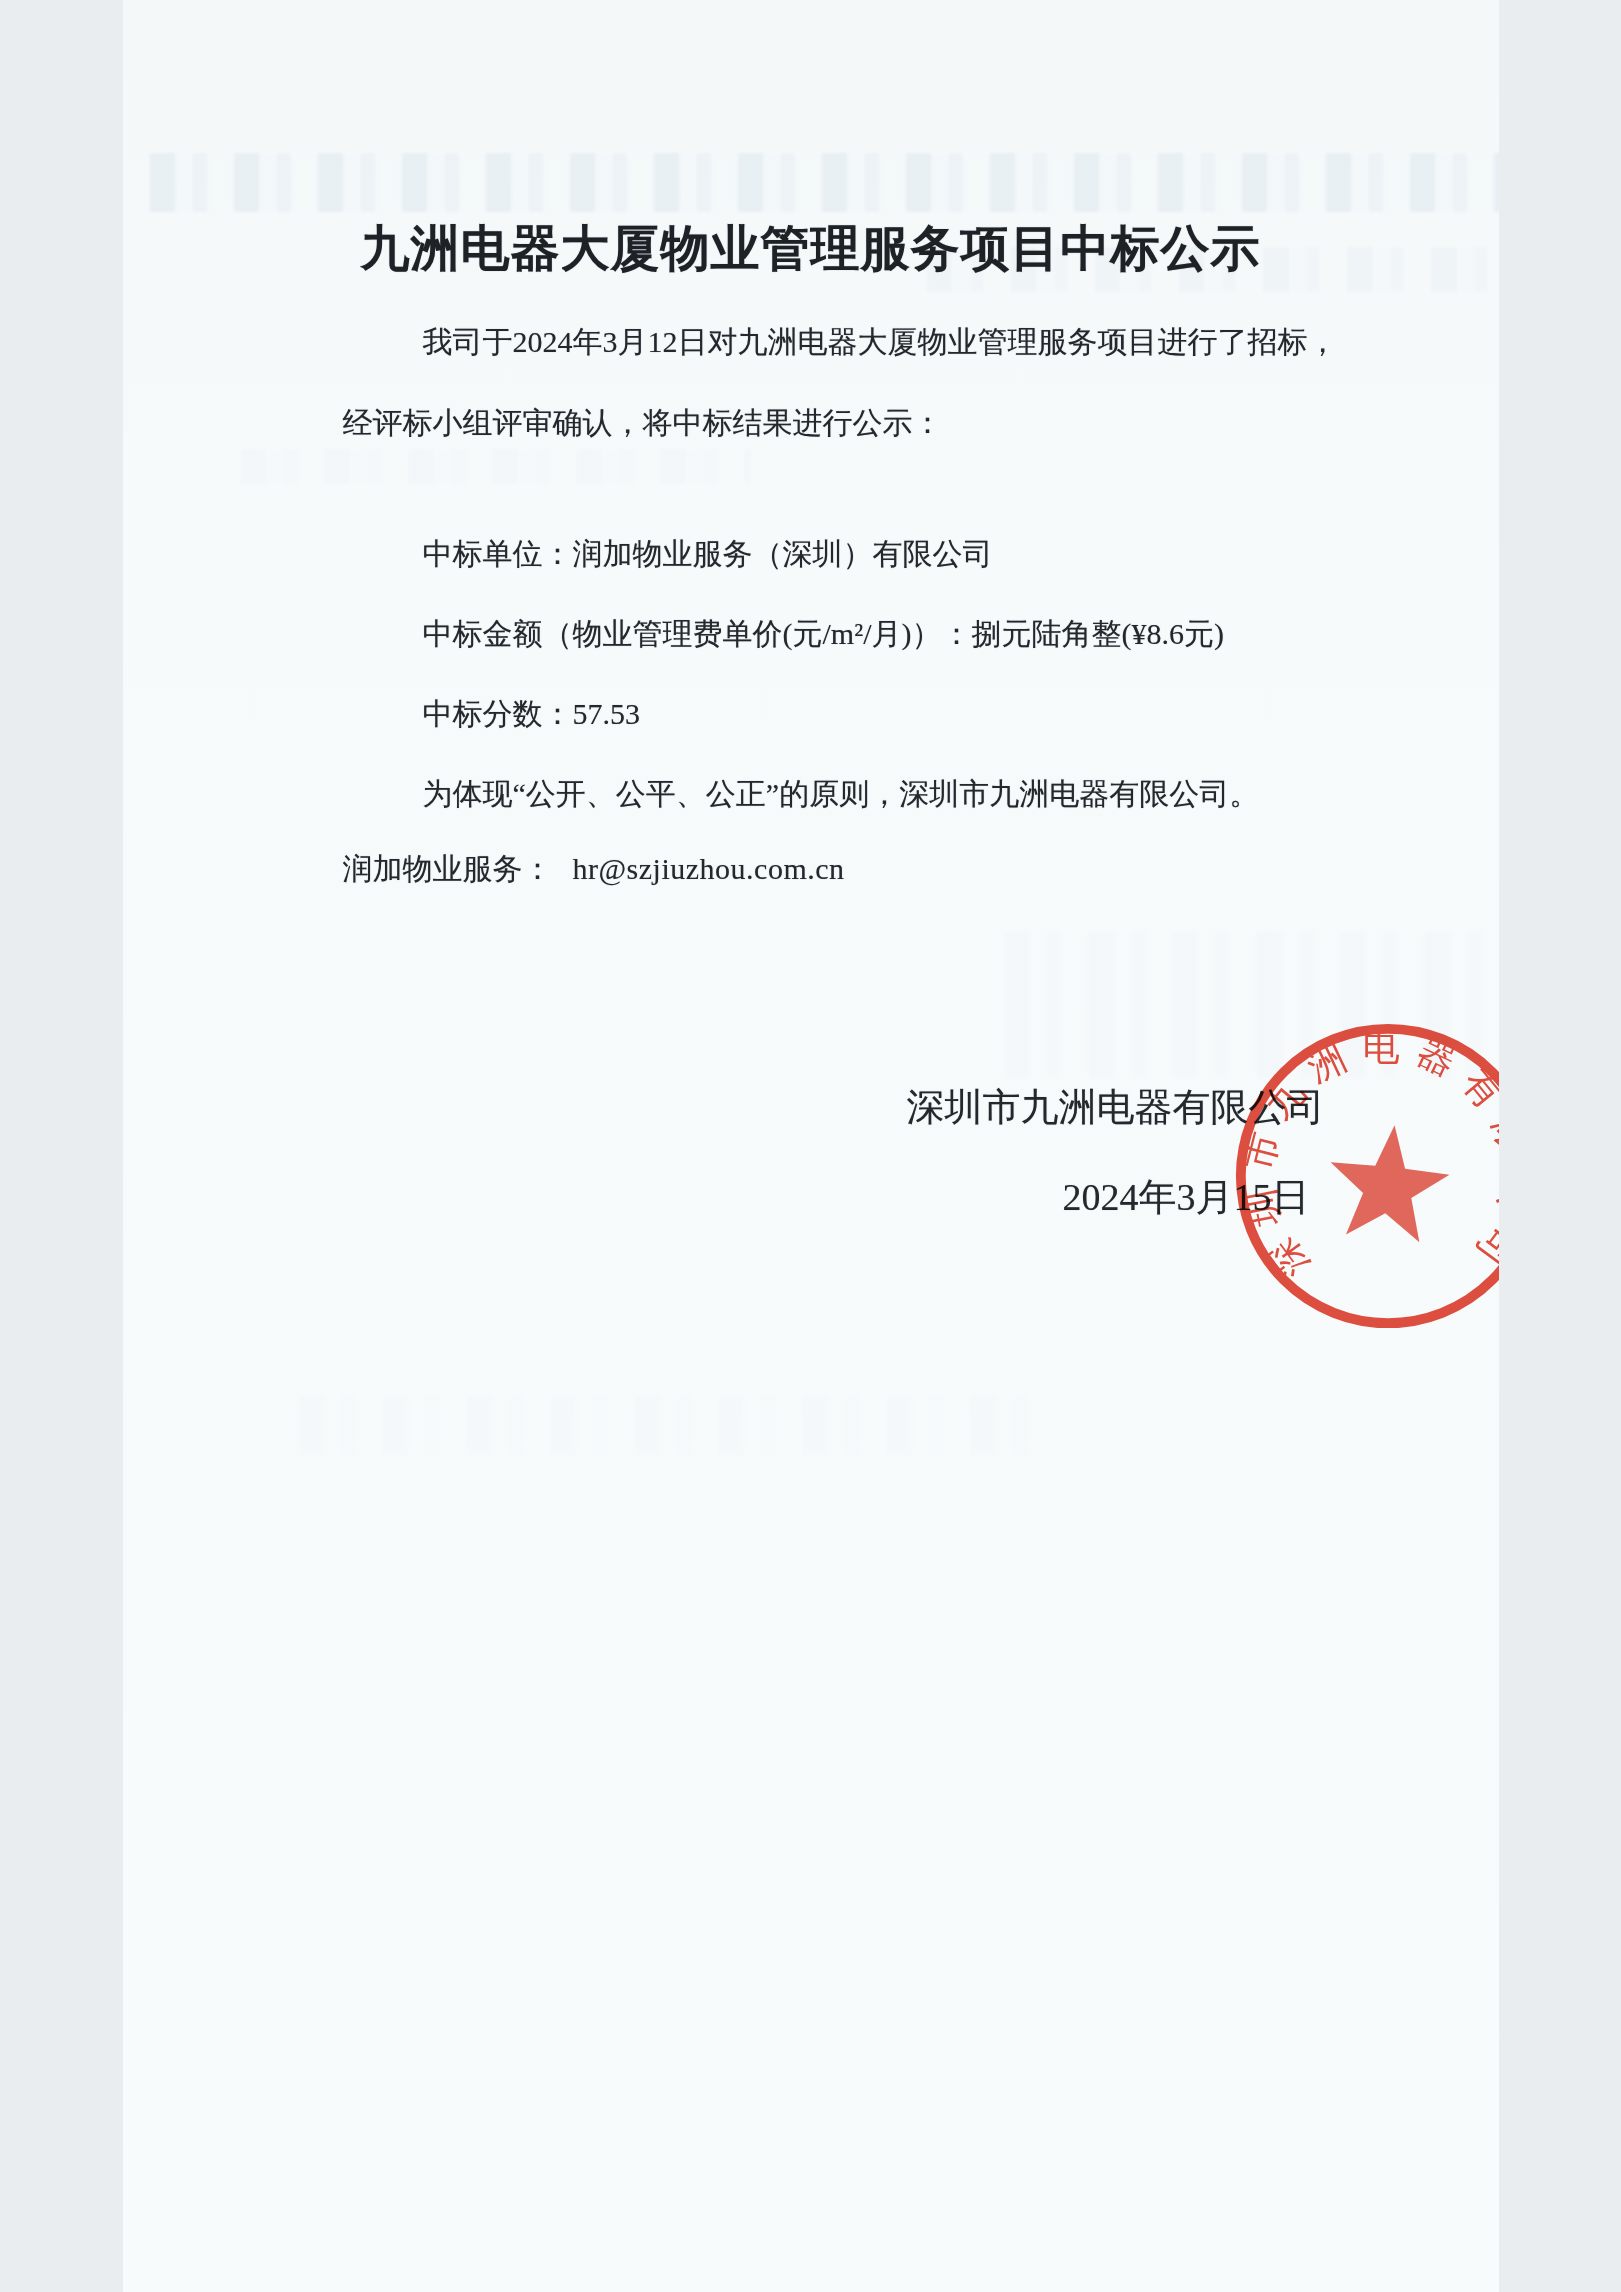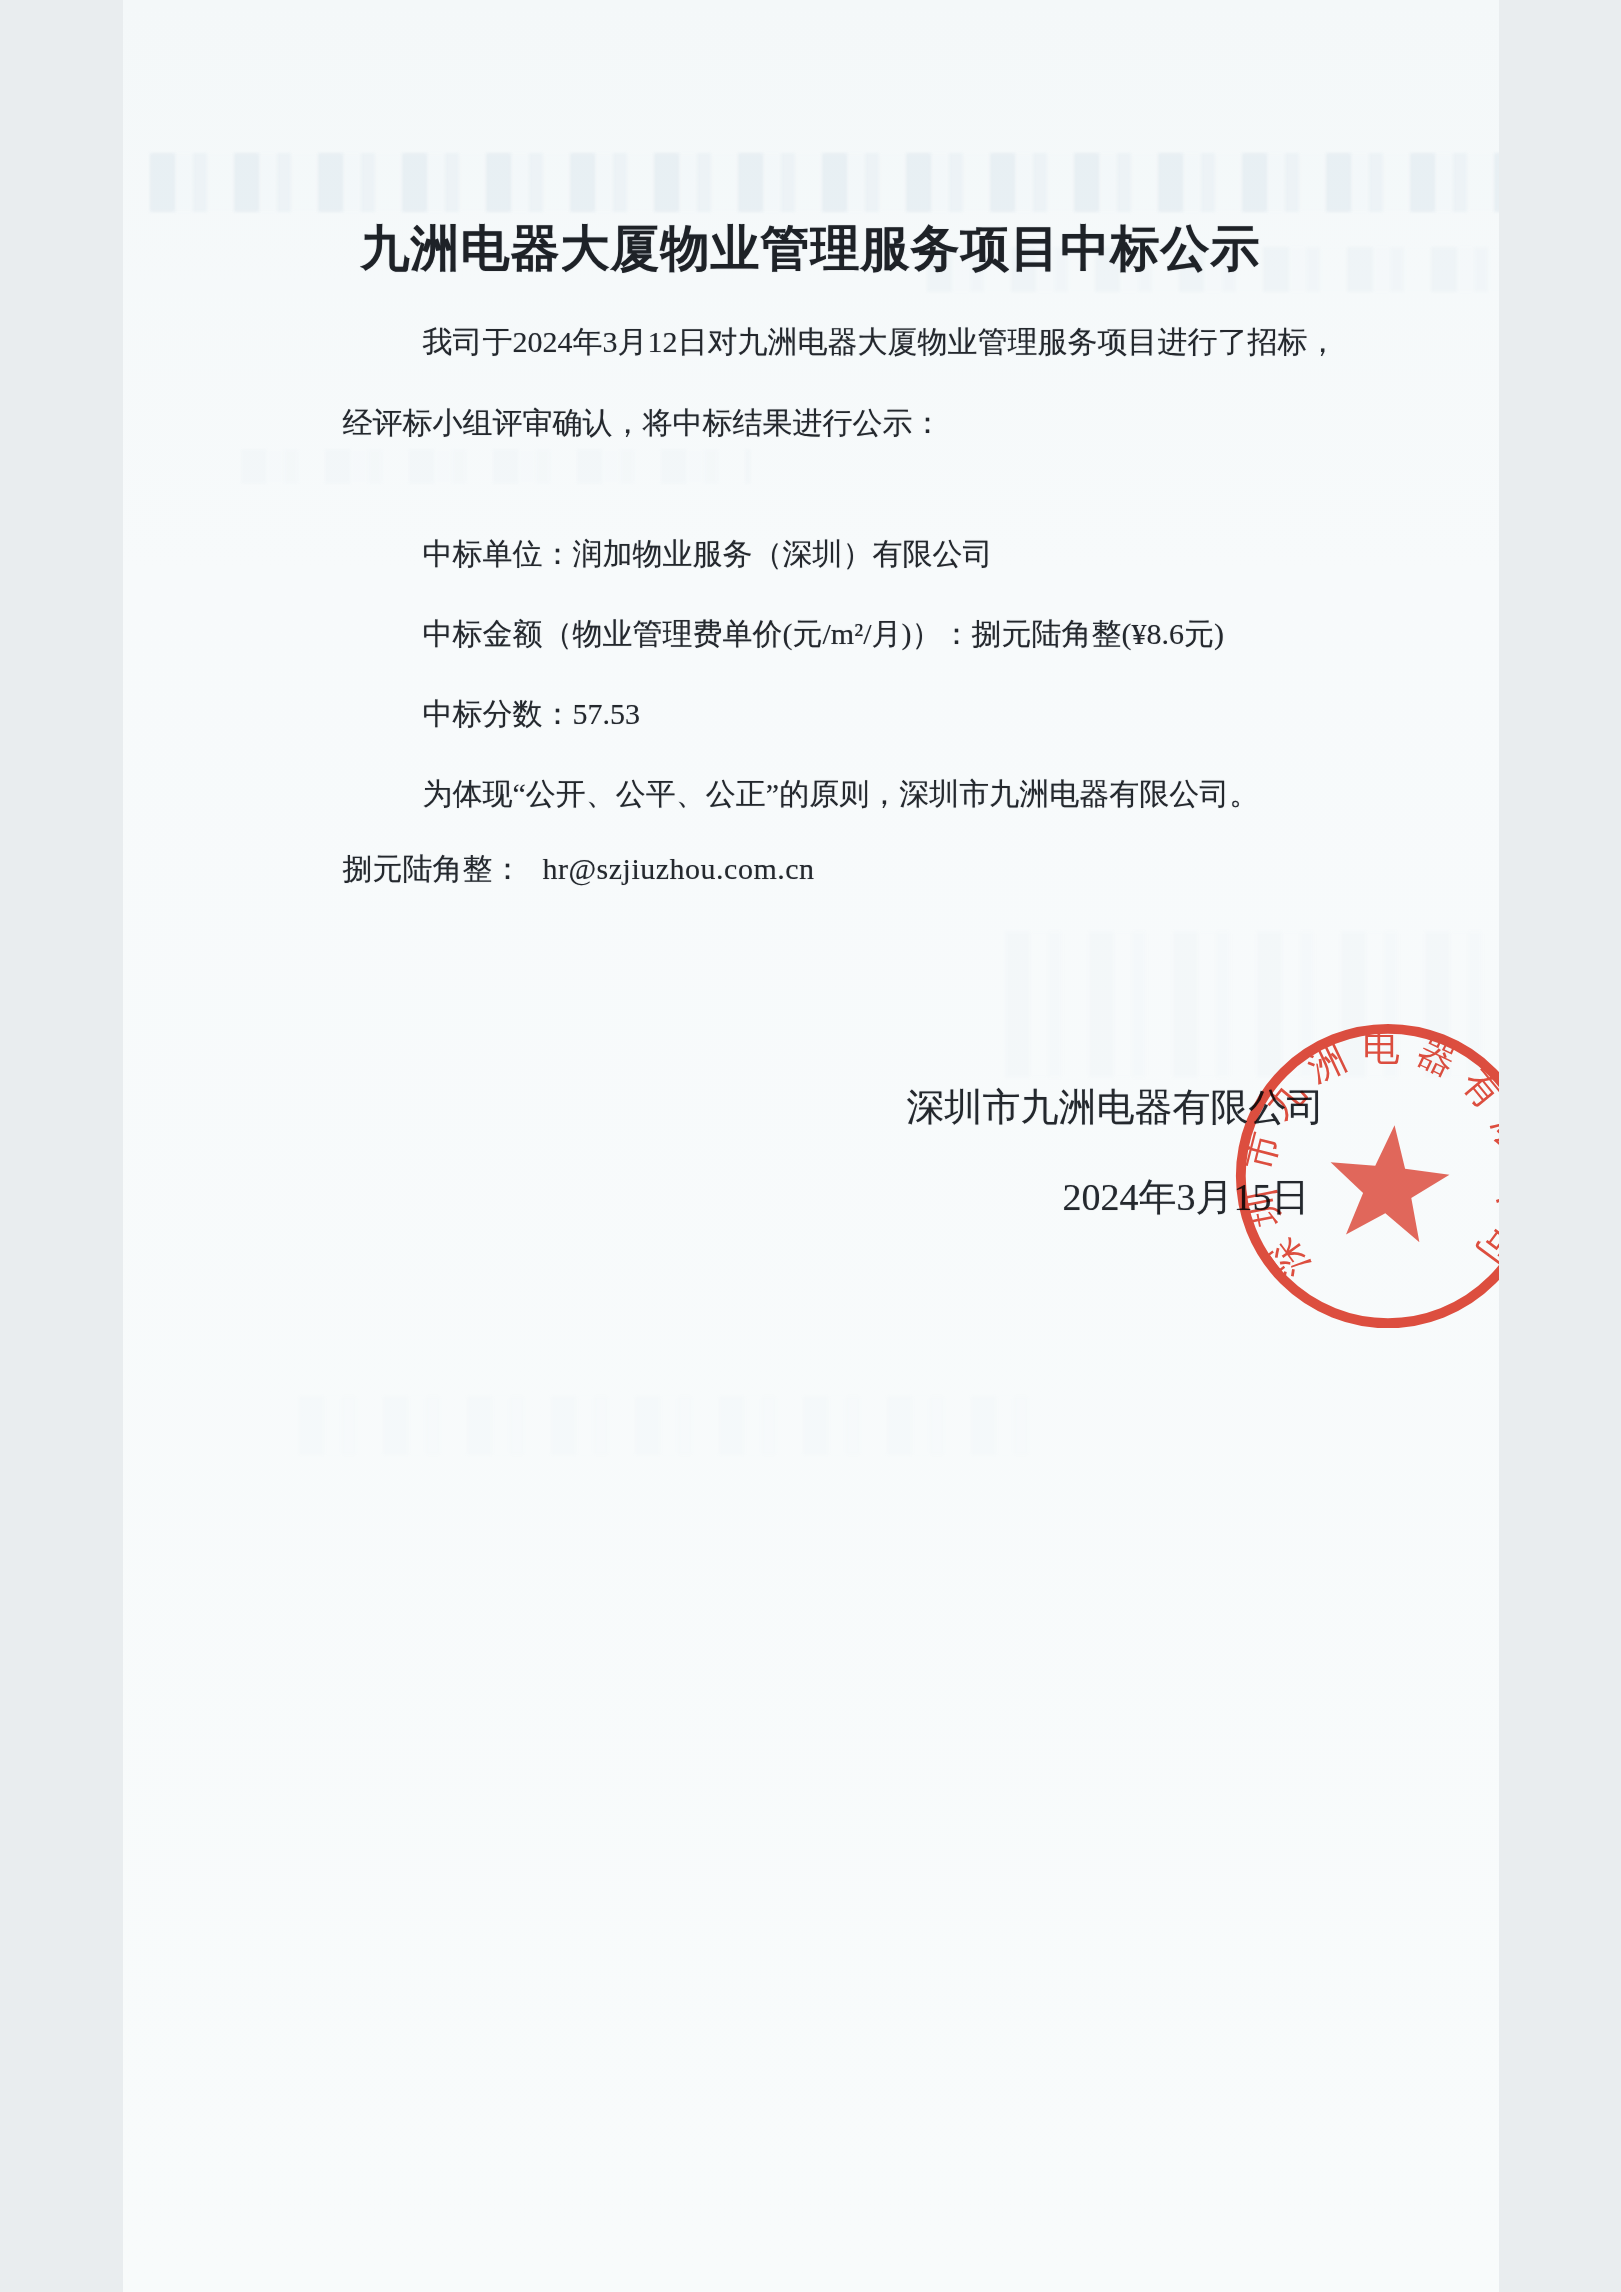--- a/index.html
+++ b/index.html
@@ -113,21 +113,21 @@
 
   <p class="line" id="line-intro-2">经评标小组评审确认，将中标结果进行公示：</p>
 
   <p class="line indent" id="line-amount">中标金额（物业管理费单价(元/m²/月)）：捌元陆角整(¥8.6元)</p>
 
   <p class="line indent" id="line-score">中标分数：57.53</p>
 
   <p class="line indent" id="line-principle">为体现“公开、公平、公正”的原则，深圳市九洲电器有限公司。</p>
 
   <p class="line" id="line-feedback">
-    <span>捌元陆角整：</span><span class="email">hr@szjiuzhou.com.cn</span>
+    <span>润加物业服务：</span><span class="email">hr@szjiuzhou.com.cn</span>
   </p>
 
   <p class="signature" id="signature-company">深圳市九洲电器有限公司</p>
 
   <p class="signature" id="signature-date">2024年3月15日</p>
 
   <svg class="stamp" viewBox="0 0 320 320" aria-hidden="true">
     <defs>
       <path id="seal-arc" d="M 76.6 243.4 A 118 118 0 1 1 243.4 243.4" fill="none"></path>
     </defs>

